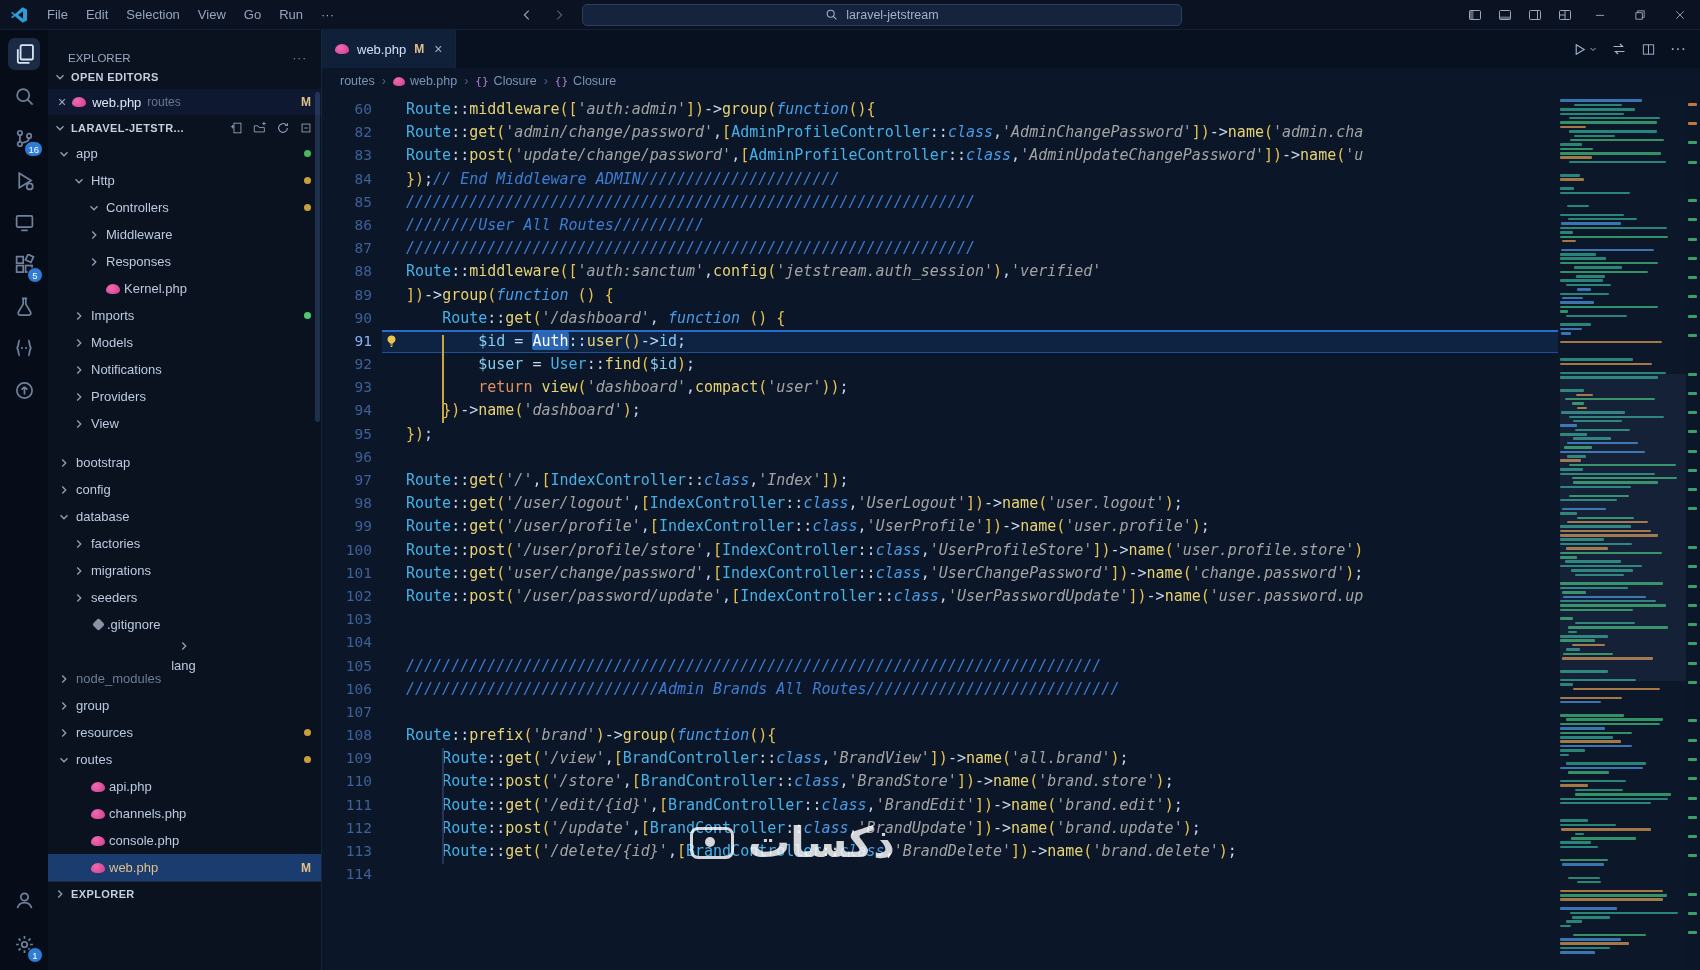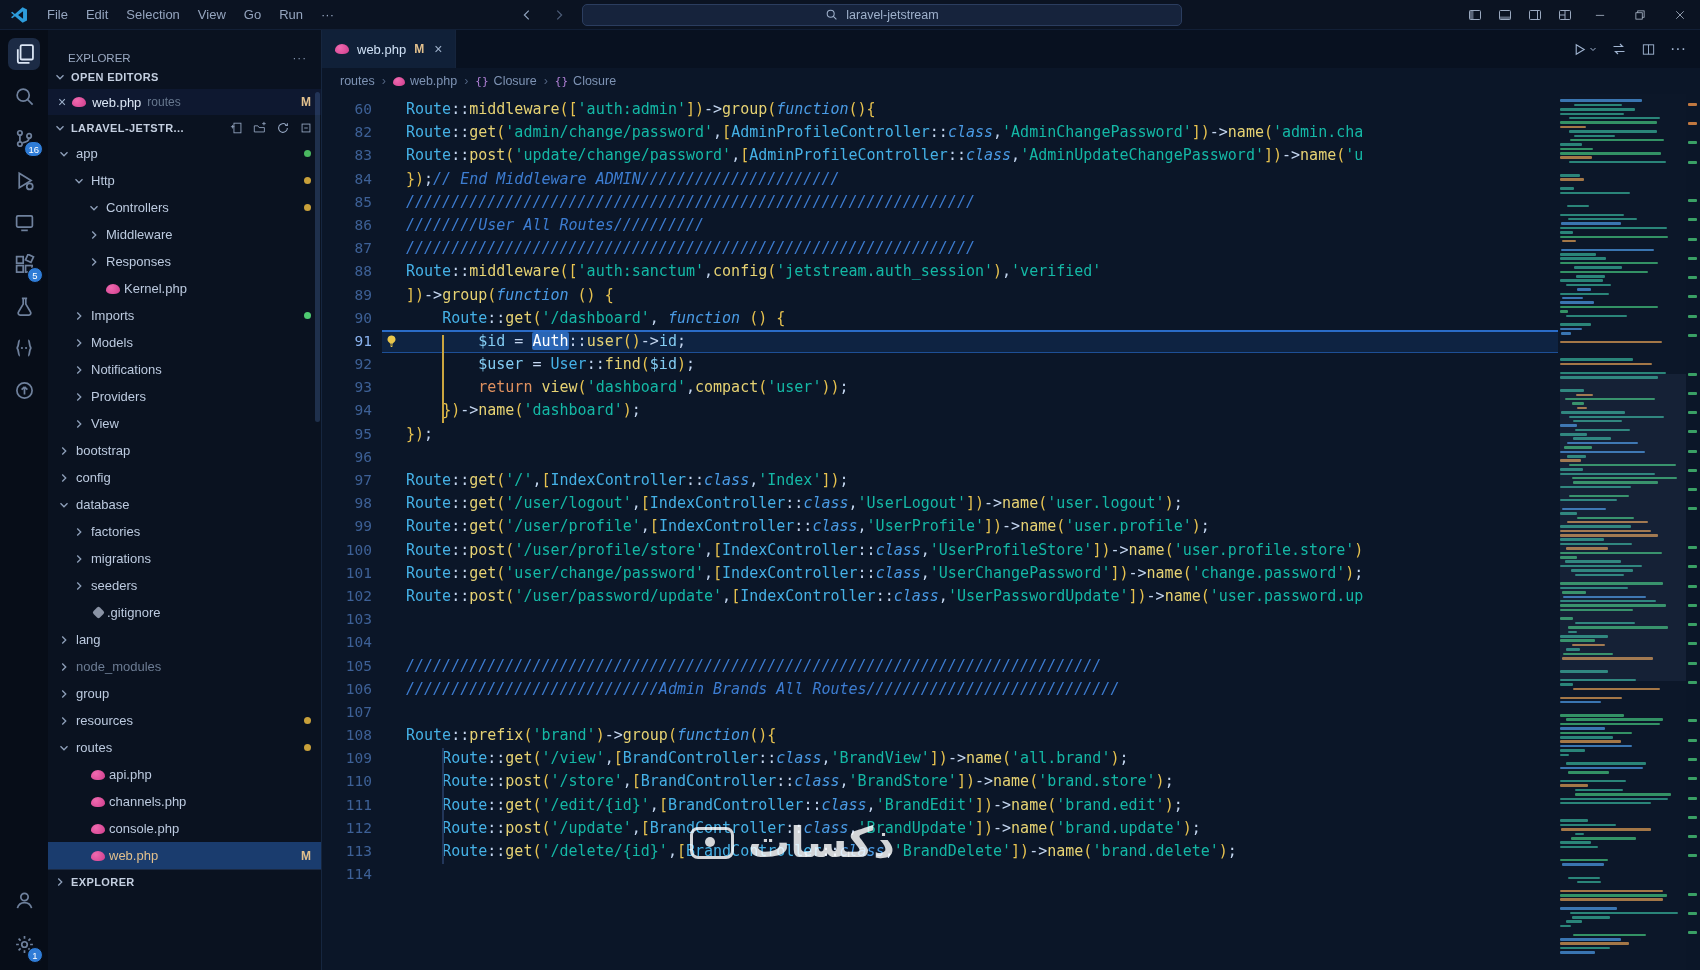--- a/index.html
+++ b/index.html
@@ -91,21 +91,21 @@
   .gutter { flex:0 0 60px; text-align:right; padding-right:10px; color:#3d6096; font-size:14.5px; }
   .line-text { flex:1; padding-left:24px; }
   .code-line.current .gutter { color:#8ab3ef; }
   .code-line.current .line-text { background:#0e2342;
     box-shadow: inset 0 2px 0 #2a6cc8, inset 0 -1px 0 #1d4f96; }
   .bulb { position:absolute; left:62px; top:4px; }
   .tok-w { color:#c4d6f0; }
   .tok-d { color:#c4d6f0; }
   .tok-c { color:#45b1e6; }
   .tok-f { color:#e6d273; }
-  .tok-s { color:#14b8a6; }
+  .tok-s { color:#a3a3a3;font-style:italic; }
   .tok-m { color:#3d7dd2; font-style:italic; }
   .tok-k { color:#4a9be5; font-style:italic; }
   .tok-r { color:#e0915f; }
   .tok-v { color:#83ccf2; }
   .tok-b { color:#e7c24f; }
   .tok-h { background:#2a66b5; color:#ffffff; border-radius:2px; }
   .indent-guide { position:absolute; width:1.5px; background:#caa53f; left:120px; }
   .indent-guide.faint { background:#22365a; }
 
   
@@ -442,21 +442,21 @@
             <span class="tree-label">Providers</span>
           </div>
           <div class="tree-row" style="padding-left: 23px;">
             <span class="chev">
               <svg width="14" height="14" viewBox="0 0 16 16">
                 <path d="M6 4l4 4-4 4" fill="none" stroke="currentColor" stroke-width="1.5"></path>
               </svg>
             </span>
             <span class="tree-label">View</span>
           </div>
-          <div class="tree-row" style="padding-left: 8px;">
+          <div class="tree-row" style="padding-left: 8px; margin-top: 12px;">
             <span class="chev">
               <svg width="14" height="14" viewBox="0 0 16 16">
                 <path d="M6 4l4 4-4 4" fill="none" stroke="currentColor" stroke-width="1.5"></path>
               </svg>
             </span>
             <span class="tree-label">bootstrap</span>
           </div>
           <div class="tree-row" style="padding-left: 8px;">
             <span class="chev">
               <svg width="14" height="14" viewBox="0 0 16 16">
@@ -499,21 +499,21 @@
           </div>
           <div class="tree-row" style="padding-left: 23px;">
             <span class="chev none">
               <svg width="14" height="14" viewBox="0 0 16 16">
                 <path d="M6 4l4 4-4 4" fill="none" stroke="currentColor" stroke-width="1.5"></path>
               </svg>
             </span>
             <span class="git-icon"></span>
             <span class="tree-label">.gitignore</span>
           </div>
-          <div class="tree-row" style="padding-left: 8px;">
+          <div class="tree-row" style="padding-left: 8px; flex-direction: column;">
             <span class="chev">
               <svg width="14" height="14" viewBox="0 0 16 16">
                 <path d="M6 4l4 4-4 4" fill="none" stroke="currentColor" stroke-width="1.5"></path>
               </svg>
             </span>
             <span class="tree-label">lang</span>
           </div>
           <div class="tree-row" style="padding-left: 8px;">
             <span class="chev">
               <svg width="14" height="14" viewBox="0 0 16 16">

